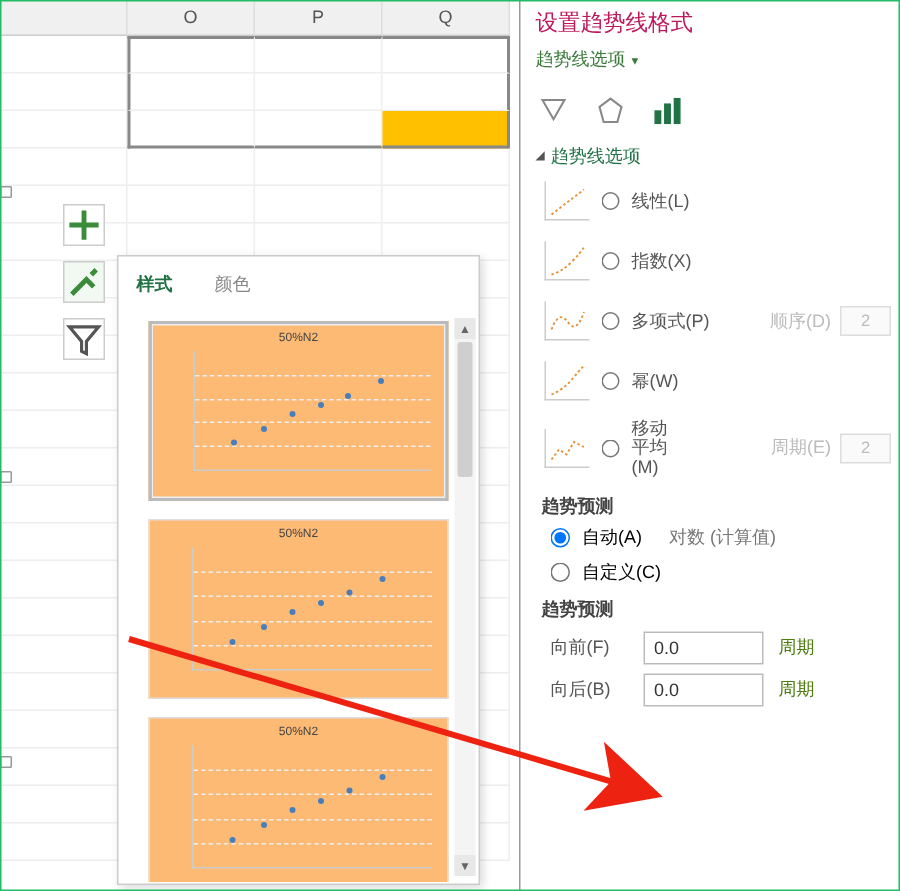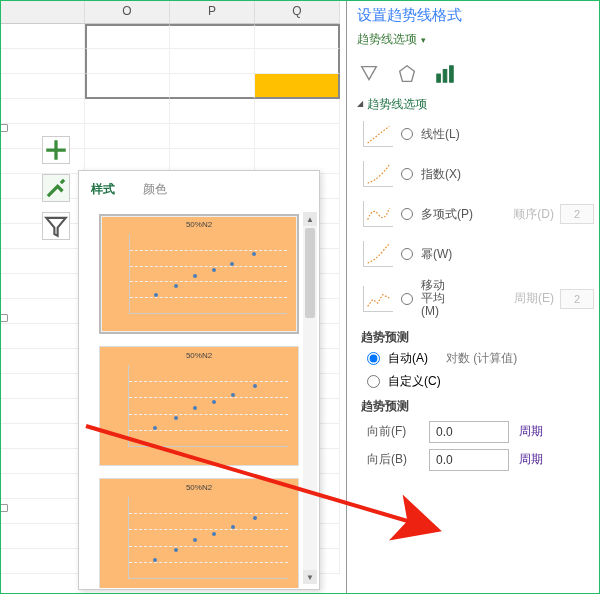--- a/index.html
+++ b/index.html
@@ -37,21 +37,21 @@
 .thumb-title { position: absolute; top: 4px; width: 100%; text-align: center; font-size: 8px; color: #444; }
 .mini-axes { position: absolute; left: 28px; top: 18px; right: 10px; bottom: 18px; border-left: 1px solid #ccc; border-bottom: 1px solid #ccc; }
 .mini-grid-h { position: absolute; left: 0; right: 0; border-top: 1px dashed #eee; }
 .mini-pt { position: absolute; width: 4px; height: 4px; background: #4a7ebb; border-radius: 50%; }
 .scrollbar { position: absolute; right: 2px; top: 6px; width: 14px; height: 372px; background: #f4f4f4; }
 .scroll-up, .scroll-down { height: 14px; background: #e8e8e8; display:flex; align-items:center; justify-content:center; font-size:8px; color:#666; }
 .scroll-thumb { position: absolute; left: 2px; width: 10px; top: 16px; height: 90px; background: #cfcfcf; border-radius: 2px; }
 
 
 .pane { position: absolute; left: 346px; top: 0; right: 0; bottom: 0; border-left: 1px solid #999; background: #fff; padding: 6px 0 0 10px; }
-.pane-title { font-size: 15px; color: #3b82f6; padding: 0 0 6px; }
+.pane-title { font-size: 15px; color: #be185d; padding: 0 0 6px; }
 .pane-sub { color: #3a7a3a; font-size: 12px; display: inline-flex; align-items: center; gap: 2px; margin-bottom: 8px; }
 .pane-sub::after { content: "▾"; font-size: 9px; color: #3a7a3a; margin-left: 2px; }
 .icon-row { display: flex; gap: 14px; align-items: center; margin: 6px 0 10px; }
 .ico { width: 24px; height: 24px; display:flex; align-items:center; justify-content:center; }
 .ico svg { width: 22px; height: 22px; }
 .ico.active svg { stroke: #217346; fill: #217346; }
 .section-hd { color: #217346; font-size: 12px; margin: 4px 0 6px; display:flex; align-items:center; gap:4px; }
 .section-hd::before { content: "◢"; font-size: 8px; color: #555; transform: translateY(-1px); }
 .opt-list { padding-left: 6px; }
 .opt { display: flex; align-items: center; gap: 8px; margin: 4px 0 10px; min-height: 30px; }
@@ -60,21 +60,21 @@
 .opt input[type=radio] { accent-color: #217346; width: 12px; height: 12px; }
 .opt-label { color: #555; }
 .opt-extra { display:flex; align-items:center; gap:6px; margin-left:auto; padding-right:6px; color:#bbb; }
 .spin { width: 34px; height: 20px; border:1px solid #ddd; color:#bbb; text-align:center; line-height:18px; font-size:11px; background:#fafafa; }
 .subhead { color:#444; margin: 8px 0 4px 4px; font-weight: bold; font-size: 12px; }
 .name-row { display:flex; align-items:center; gap:8px; margin:4px 0 6px 10px; }
 .name-row .note { color:#777; margin-left: 10px; }
 .fc-row { display:flex; align-items:center; gap:10px; margin:6px 0 6px 10px; }
 .fc-label { min-width: 52px; color:#555; }
 .fc-input { width: 80px; height: 22px; border:1px solid #bbb; padding:0 6px; color:#333; background:#fff; }
-.fc-unit { color:#4c1d95;text-align:center; }
+.fc-unit { color:#4d7c0f;text-align:center; }
 .fc-target { position: relative; }
 .fc-target::before { content:""; position:absolute; left:-4px; top:-4px; right:-4px; bottom:-4px; border:1px dashed rgba(220,0,0,0); }
 
 .arrow { position:absolute; left: 80px; top: 420px; width: 380px; height: 130px; pointer-events:none; }
 .arrow svg { width:100%; height:100%; overflow:visible; }
 
 .outer-border { position:absolute; inset:0; border:1px solid #2b6; pointer-events:none; }
 </style>
 </head>
 <body>

